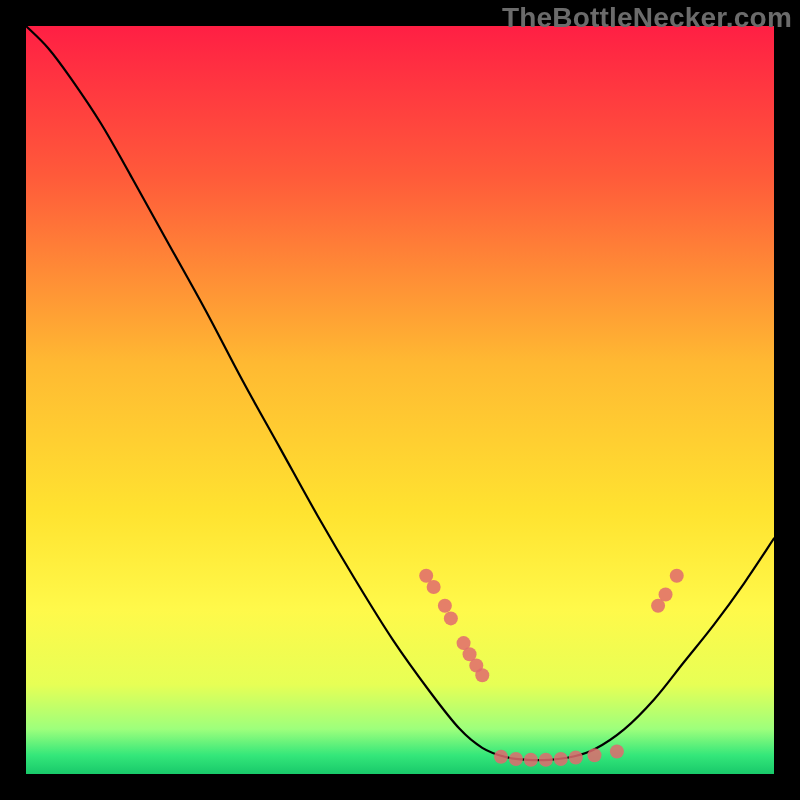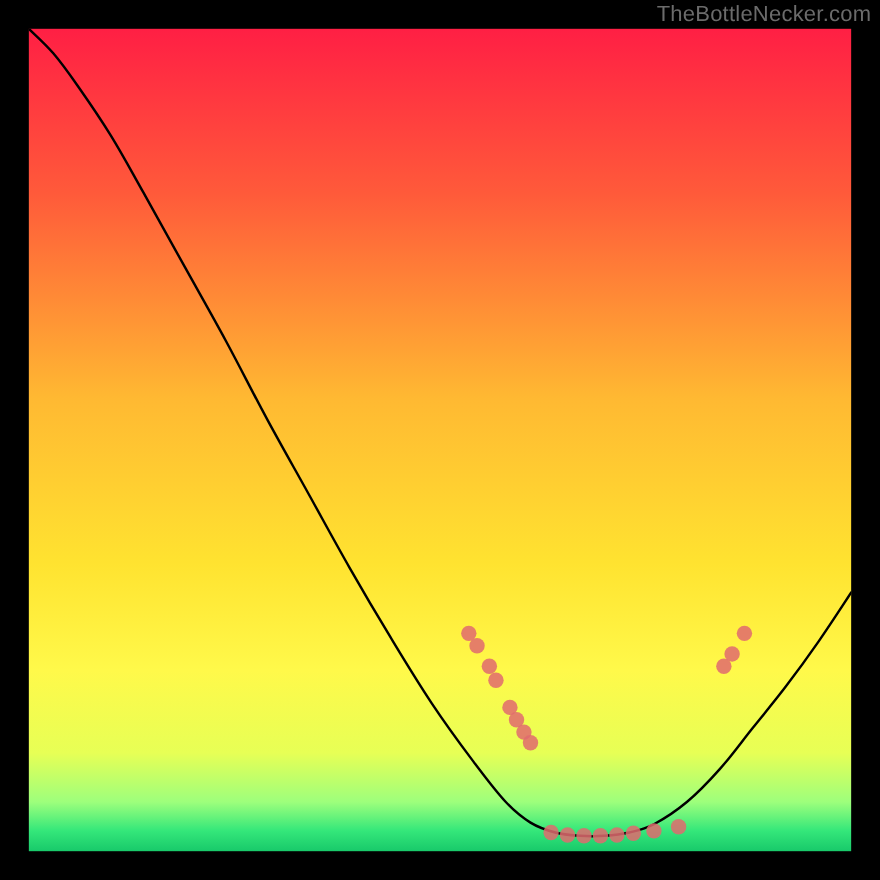--- a/index.html
+++ b/index.html
@@ -24,22 +24,22 @@
     left: 0;
     top: 0;
     width: 748px;
     height: 748px;
   }
   .watermark {
     position: absolute;
     top: 2px;
     right: 8px;
     color: #6b6b6b;
-    font-size: 20px;
-    font-weight: 400;
+    font-size: 28px;
+    font-weight: 700;
     letter-spacing: 0.2px;
     user-select: none;
   }
 </style>
 </head>
 <body>
 
 <div class="frame">
   <svg class="plot" viewBox="0 0 748 748" preserveAspectRatio="none">
     <defs>

